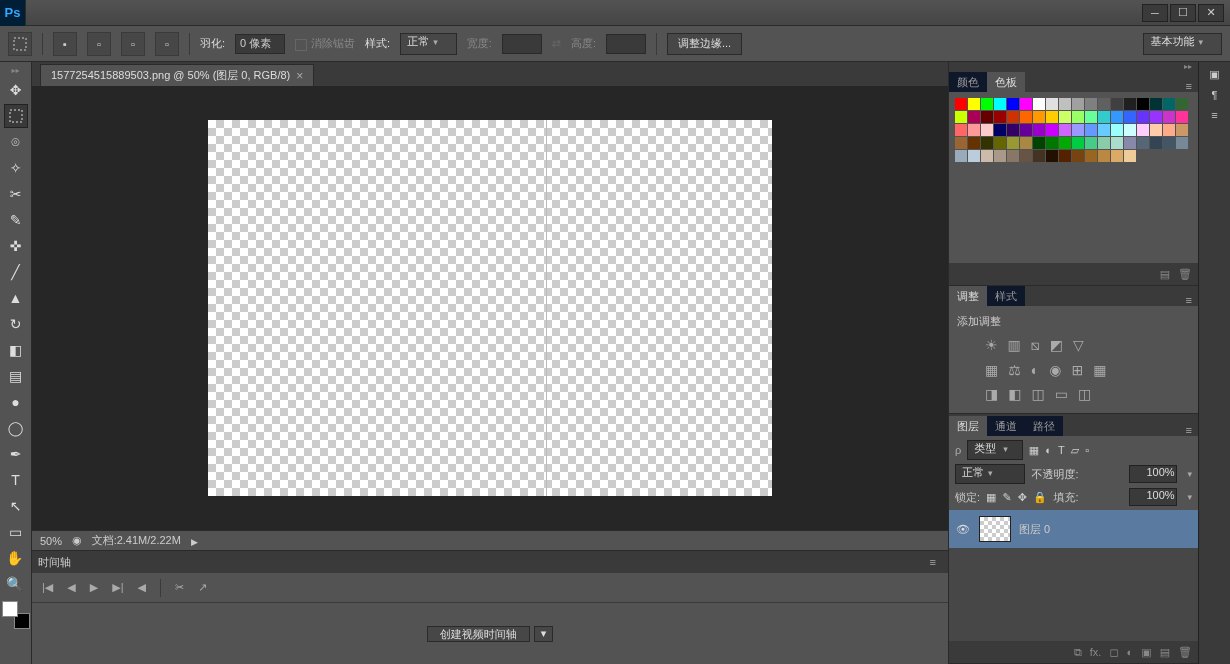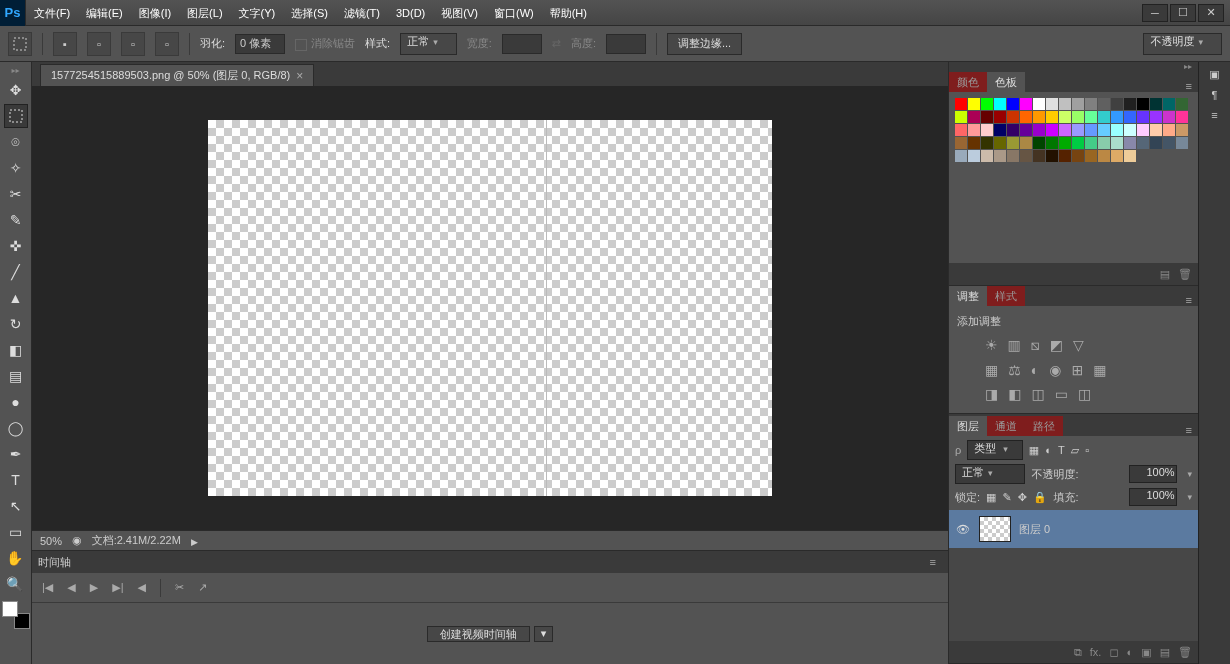--- a/index.html
+++ b/index.html
@@ -38,21 +38,21 @@
 .timeline { height:114px; background:#535353; border-top:1px solid #2a2a2a; display:flex; flex-direction:column;}
 .tl-header { height:22px; background:#3a3a3a; display:flex; align-items:center; padding:0 6px; font-size:11px;}
 .tl-controls { height:30px; display:flex; align-items:center; padding:0 10px; gap:14px; color:#aaa; border-bottom:1px solid #3a3a3a;}
 .tl-body { flex:1; display:flex; align-items:center; justify-content:center;}
 .tl-create { display:flex; gap:4px; align-items:center;}
 .tl-create-btn { height:16px; padding:0 12px; background:#474747; border:1px solid #2a2a2a; color:#ddd; font-size:11px;}
 .panels { width:250px; background:#535353; border-left:1px solid #2a2a2a; display:flex; flex-direction:column;}
 .panel-collapse-strip { width:32px; background:#3a3a3a; border-left:1px solid #222; display:flex; flex-direction:column; align-items:center; padding-top:6px; gap:8px;}
 .panel-group { border-bottom:1px solid #2a2a2a; display:flex; flex-direction:column;}
 .tab-row { height:22px; background:#3a3a3a; display:flex; align-items:flex-end;}
-.ptab { height:20px; padding:0 8px; background:#7f1d1d; font-size:11px; display:flex; align-items:center; color:#999;}
+.ptab { height:20px; padding:0 8px; background:#0f172a; font-size:11px; display:flex; align-items:center; color:#999;}
 .ptab.active { background:#535353; color:#ddd;}
 .panel-menu { margin-left:auto; padding:0 6px; color:#aaa;}
 .swatches { padding:6px; display:flex; flex-wrap:wrap; gap:1px;}
 .swatch { width:12px; height:12px;}
 .panel-footer { height:22px; background:#3a3a3a; display:flex; align-items:center; justify-content:flex-end; padding:0 6px; gap:8px; color:#888;}
 .adjust-body { padding:8px;}
 .adjust-icons { display:flex; gap:10px; margin:8px 0; color:#aaa; font-size:14px; padding-left:28px;}
 .layers-controls { padding:4px 6px; display:flex; flex-direction:column; gap:4px; font-size:11px;}
 .lc-row { display:flex; align-items:center; gap:6px;}
 .lc-select { flex:0 0 auto; height:20px; background:#3a3a3a; border:1px solid #222; padding:0 14px 0 6px; color:#ddd;}
@@ -64,33 +64,20 @@
   background-image: linear-gradient(45deg,#ccc 25%,transparent 25%),linear-gradient(-45deg,#ccc 25%,transparent 25%),linear-gradient(45deg,transparent 75%,#ccc 75%),linear-gradient(-45deg,transparent 75%,#ccc 75%);
   background-size:8px 8px; background-position:0 0,0 4px,4px -4px,-4px 0;}
 .play-icon::before{content:"▶";font-size:9px;}
 .chev{font-size:9px;color:#aaa;margin-left:4px;}
 </style>
 </head>
 <body>
 
 <div class="titlebar">
   <div class="ps-logo">Ps</div>
-  <div class="menu">
-    <div class="menu-item">文件(F)</div>
-    <div class="menu-item">编辑(E)</div>
-    <div class="menu-item">图像(I)</div>
-    <div class="menu-item">图层(L)</div>
-    <div class="menu-item">文字(Y)</div>
-    <div class="menu-item">选择(S)</div>
-    <div class="menu-item">滤镜(T)</div>
-    <div class="menu-item">3D(D)</div>
-    <div class="menu-item">视图(V)</div>
-    <div class="menu-item">窗口(W)</div>
-    <div class="menu-item">帮助(H)</div>
-  </div>
   <div class="win-controls">
     <div class="win-btn">─</div>
     <div class="win-btn">☐</div>
     <div class="win-btn">✕</div>
   </div>
 </div>
 
 <div class="options-bar">
   <div class="ob-icon">
     <svg width="14" height="14">
@@ -111,21 +98,21 @@
   </div>
   <span class="ob-label">样式:</span>
   <div class="ob-select"><span>正常</span><span class="chev">▾</span></div>
   <span class="ob-label" style="color:#888">宽度:</span>
   <input class="ob-input" style="width: 40px;" disabled="">
   <span style="color:#666">⇄</span>
   <span class="ob-label" style="color:#888">高度:</span>
   <input class="ob-input" style="width: 40px;" disabled="">
   <div class="ob-sep"></div>
   <div class="ob-btn">调整边缘...</div>
-  <div class="ob-select workspace-select"><span>不透明度</span><span class="chev">▾</span></div>
+  <div class="ob-select workspace-select"><span>基本功能</span><span class="chev">▾</span></div>
 </div>
 
 <div class="main">
   <div class="toolbox">
     <div style="font-size:8px;color:#888;margin-bottom:2px">▸▸</div>
     <div class="tool">✥</div>
     <div class="tool active">
         <svg width="14" height="14">
           <rect x="1" y="1" width="12" height="12" fill="none" stroke="#ddd" stroke-dasharray="2,2"></rect>
         </svg>

